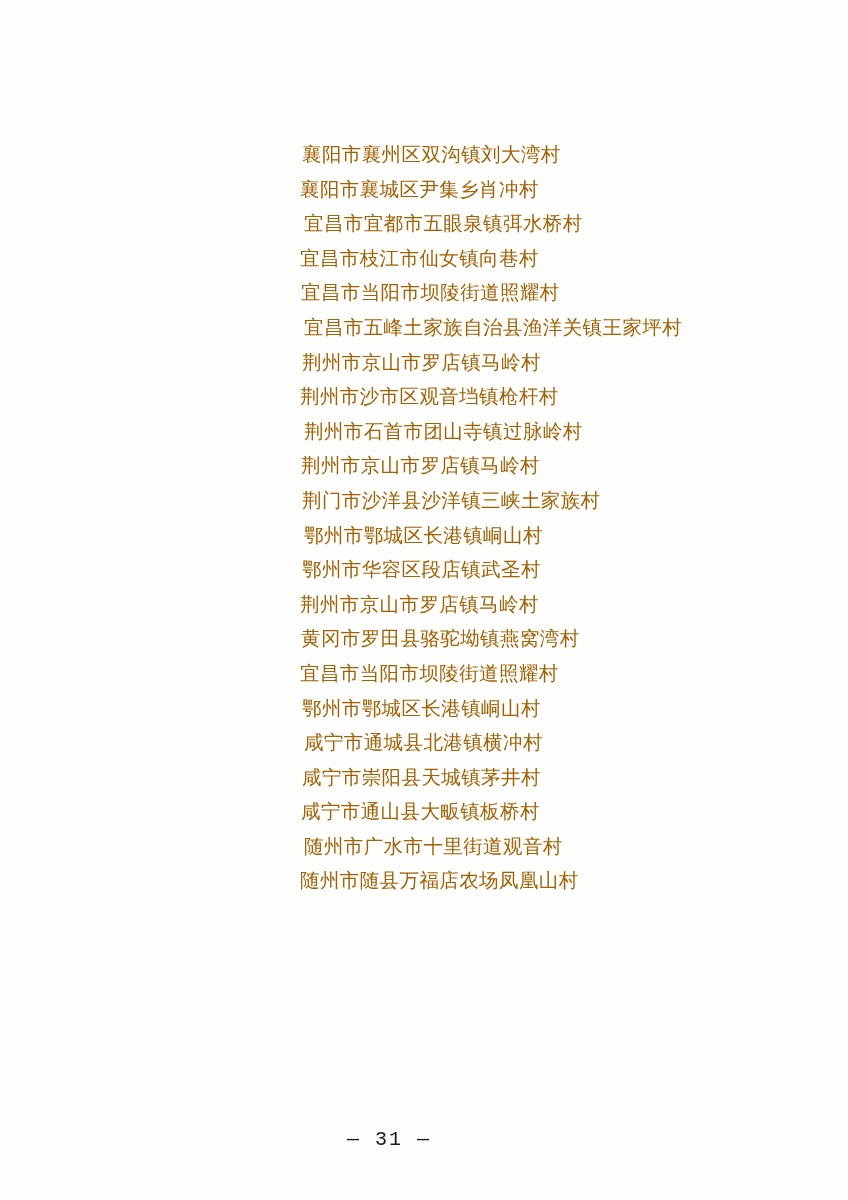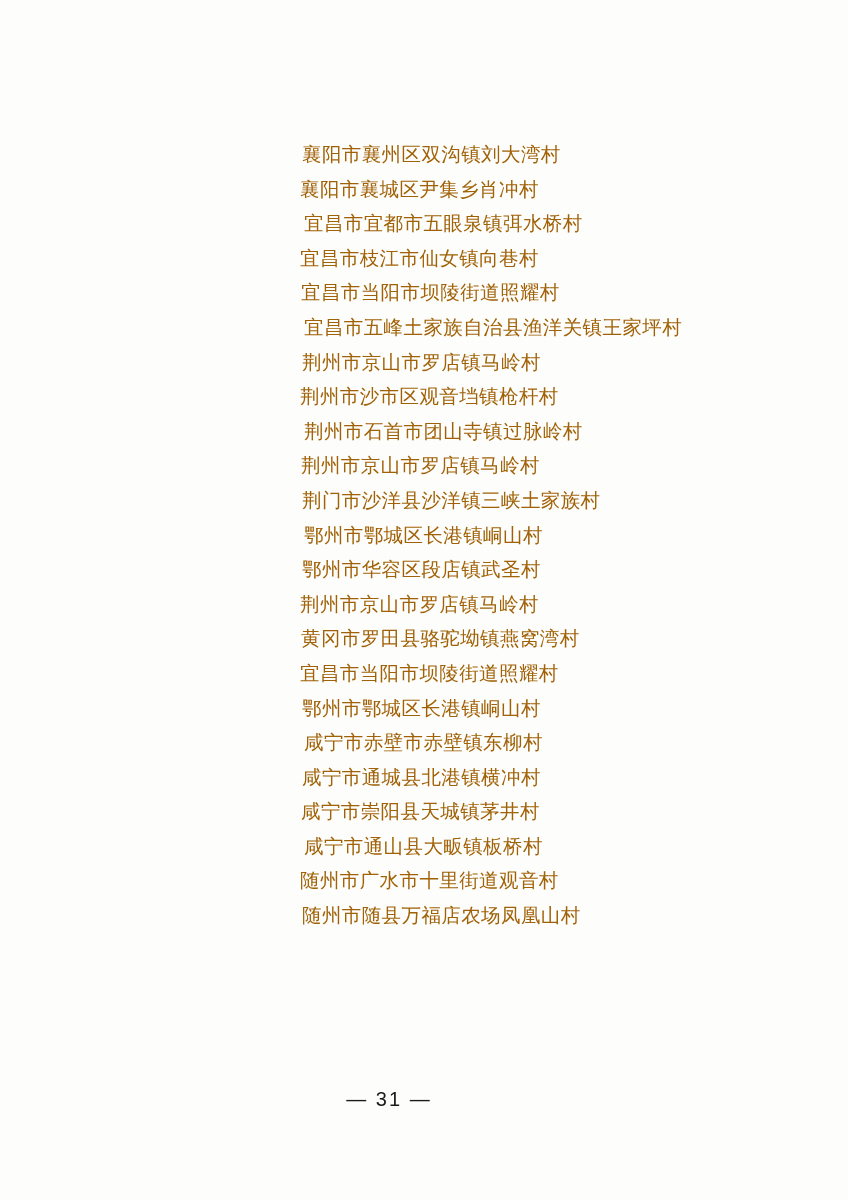--- a/index.html
+++ b/index.html
@@ -46,24 +46,25 @@
     position: absolute;
     left: 0;
     top: 1088px;
     width: 848px;
     text-align: center;
     padding-right: 70px;
     box-sizing: border-box;
   }
   .page-number {
     display: inline-block;
-    font-family: Liberation Sans, sans-serif;
+    font-family: Liberation Mono, monospace;
     font-size: 20px;
     color: #1a1a1a;
     letter-spacing: 2px;
+    margin-top: 40px;
   }
 </style>
 </head>
 <body>
 
 <div class="page">
 
   <div class="content">
     <div class="line">襄阳市襄州区双沟镇刘大湾村</div>
     <div class="line">襄阳市襄城区尹集乡肖冲村</div>
@@ -75,21 +76,20 @@
     <div class="line">荆州市沙市区观音垱镇枪杆村</div>
     <div class="line">荆州市石首市团山寺镇过脉岭村</div>
     <div class="line">荆州市京山市罗店镇马岭村</div>
     <div class="line">荆门市沙洋县沙洋镇三峡土家族村</div>
     <div class="line">鄂州市鄂城区长港镇峒山村</div>
     <div class="line">鄂州市华容区段店镇武圣村</div>
     <div class="line">荆州市京山市罗店镇马岭村</div>
     <div class="line">黄冈市罗田县骆驼坳镇燕窝湾村</div>
     <div class="line">宜昌市当阳市坝陵街道照耀村</div>
     <div class="line">鄂州市鄂城区长港镇峒山村</div>
-    <div class="line">咸宁市赤壁市赤壁镇东柳村</div>
     <div class="line">咸宁市通城县北港镇横冲村</div>
     <div class="line">咸宁市崇阳县天城镇茅井村</div>
     <div class="line">咸宁市通山县大畈镇板桥村</div>
     <div class="line">随州市广水市十里街道观音村</div>
     <div class="line">随州市随县万福店农场凤凰山村</div>
   </div>
 
   <div class="footer">
     <span class="page-number">— 31 —</span>
   </div>

